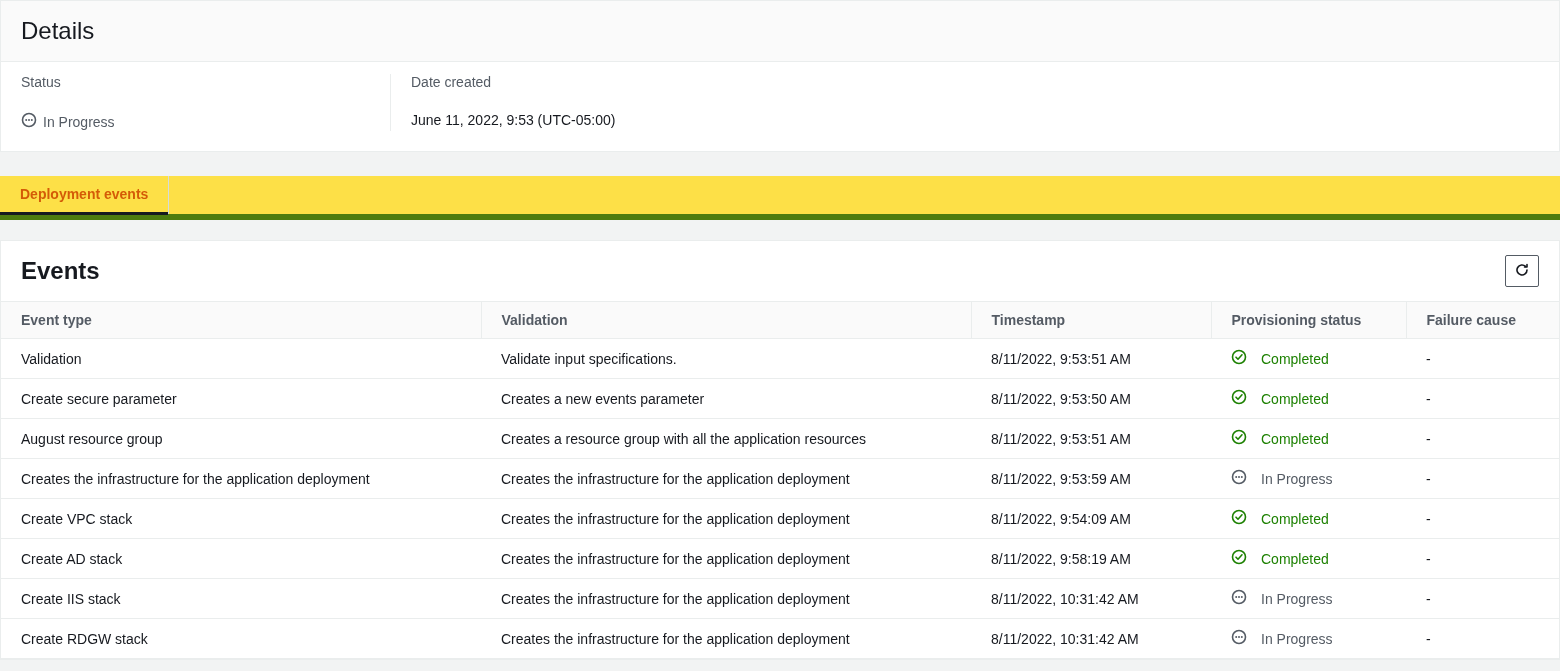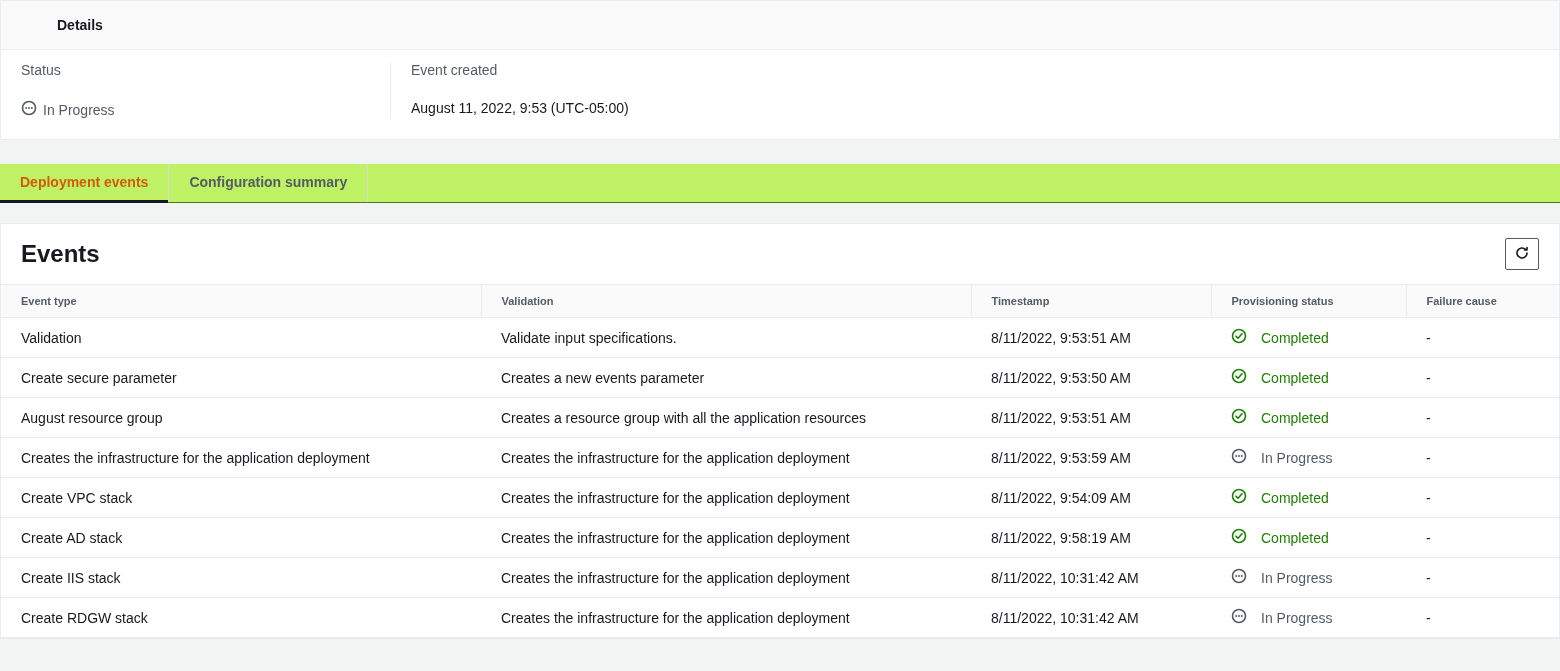--- a/index.html
+++ b/index.html
@@ -13,30 +13,30 @@
   .panel {
     background: #fff;
     border: 1px solid #eaeded;
   }
   .details-panel { margin-bottom: 24px; }
   .panel-header {
     padding: 16px 20px;
     border-bottom: 1px solid #eaeded;
     background: #fafafa;
   }
-  .panel-header h2 { font-size: 14px; font-weight: 700; margin-left: 36px; }
+  .panel-header h2 { font-size: 24px; font-weight: 400; }
   .kv-row { display: flex; padding: 12px 20px 20px 20px; }
   .kv { display:flex; flex-direction:column; gap:22px; }
   .kv.status { width: 370px; border-right: 1px solid #eaeded; }
   .kv.date { padding-left: 20px; }
   .kv-label { color: #545b64; font-size: 14px; }
   .kv-value { font-size: 14px; display:flex; align-items:center; gap:6px; color:#545b64; }
   .kv-value.black { color:#16191f; }
 
-  .tabs { display:flex; border-bottom: 1px solid #4d7c0f; padding: 0; background:#bef264; }
+  .tabs { display:flex; border-bottom: 6px solid #4d7c0f; padding: 0; background:#fde047; }
   .tab {
     padding: 10px 20px 12px 20px;
     font-size: 14px;
     font-weight: 700;
     color: #545b64;
     cursor: pointer;
     border-right: 1px solid #d5dbdb;
     position: relative;
   }
   .tab.active { color: #d45b07; }
@@ -49,21 +49,21 @@
   .events-header { display:flex; align-items:center; justify-content:space-between; padding: 14px 20px; }
   .events-header h2 { font-size: 24px; font-weight:700; }
   .refresh-btn {
     width: 34px; height: 32px;
     border: 1px solid #545b64; background:#fff;
     display:flex; align-items:center; justify-content:center;
     cursor:pointer; border-radius:2px;
   }
   table { width:100%; border-collapse: collapse; }
   th {
-    text-align:left; font-weight:700; font-size:11px; color:#545b64;
+    text-align:left; font-weight:700; font-size:14px; color:#545b64;
     padding: 10px 20px; border-top:1px solid #eaeded; border-bottom:1px solid #eaeded;
     background:#fafafa;
   }
   th + th { border-left: 1px solid #eaeded; }
   td {
     padding: 10px 20px; font-size:14px; color:#16191f;
     border-bottom: 1px solid #eaeded;
     white-space: nowrap; overflow:hidden; text-overflow:ellipsis;margin-left:44px;
   }
   td:nth-child(2){ white-space: normal; }
@@ -94,29 +94,28 @@
               <circle cx="8" cy="8" r="6.5" fill="none" stroke="#545b64" stroke-width="1.6"></circle>
               <circle cx="5.2" cy="8" r="1" fill="#545b64"></circle>
               <circle cx="8" cy="8" r="1" fill="#545b64"></circle>
               <circle cx="10.8" cy="8" r="1" fill="#545b64"></circle>
             </svg>
         </span>
         <span>In Progress</span>
       </span>
     </div>
     <div class="kv date">
-      <span class="kv-label">Event created</span>
-      <span class="kv-value black">August 11, 2022, 9:53 (UTC-05:00)</span>
+      <span class="kv-label">Date created</span>
+      <span class="kv-value black">June 11, 2022, 9:53 (UTC-05:00)</span>
     </div>
   </div>
 </div>
 
 <div class="tabs" id="tabs-host">
     <div class="tab active">Deployment events</div>
-    <div class="tab">Configuration summary</div>
   </div>
 
 <div class="panel events-panel">
   <div class="events-header">
     <h2>Events</h2>
     <button class="refresh-btn" aria-label="Refresh">
       <span>
         <svg width="16" height="16" viewBox="0 0 16 16">
             <path d="M13 8a5 5 0 1 1-1.46-3.54" fill="none" stroke="#16191f" stroke-width="1.6" stroke-linecap="round"></path>
             <path d="M13 2.5 V5 H10.5" fill="none" stroke="#16191f" stroke-width="1.6" stroke-linecap="round" stroke-linejoin="round"></path>

